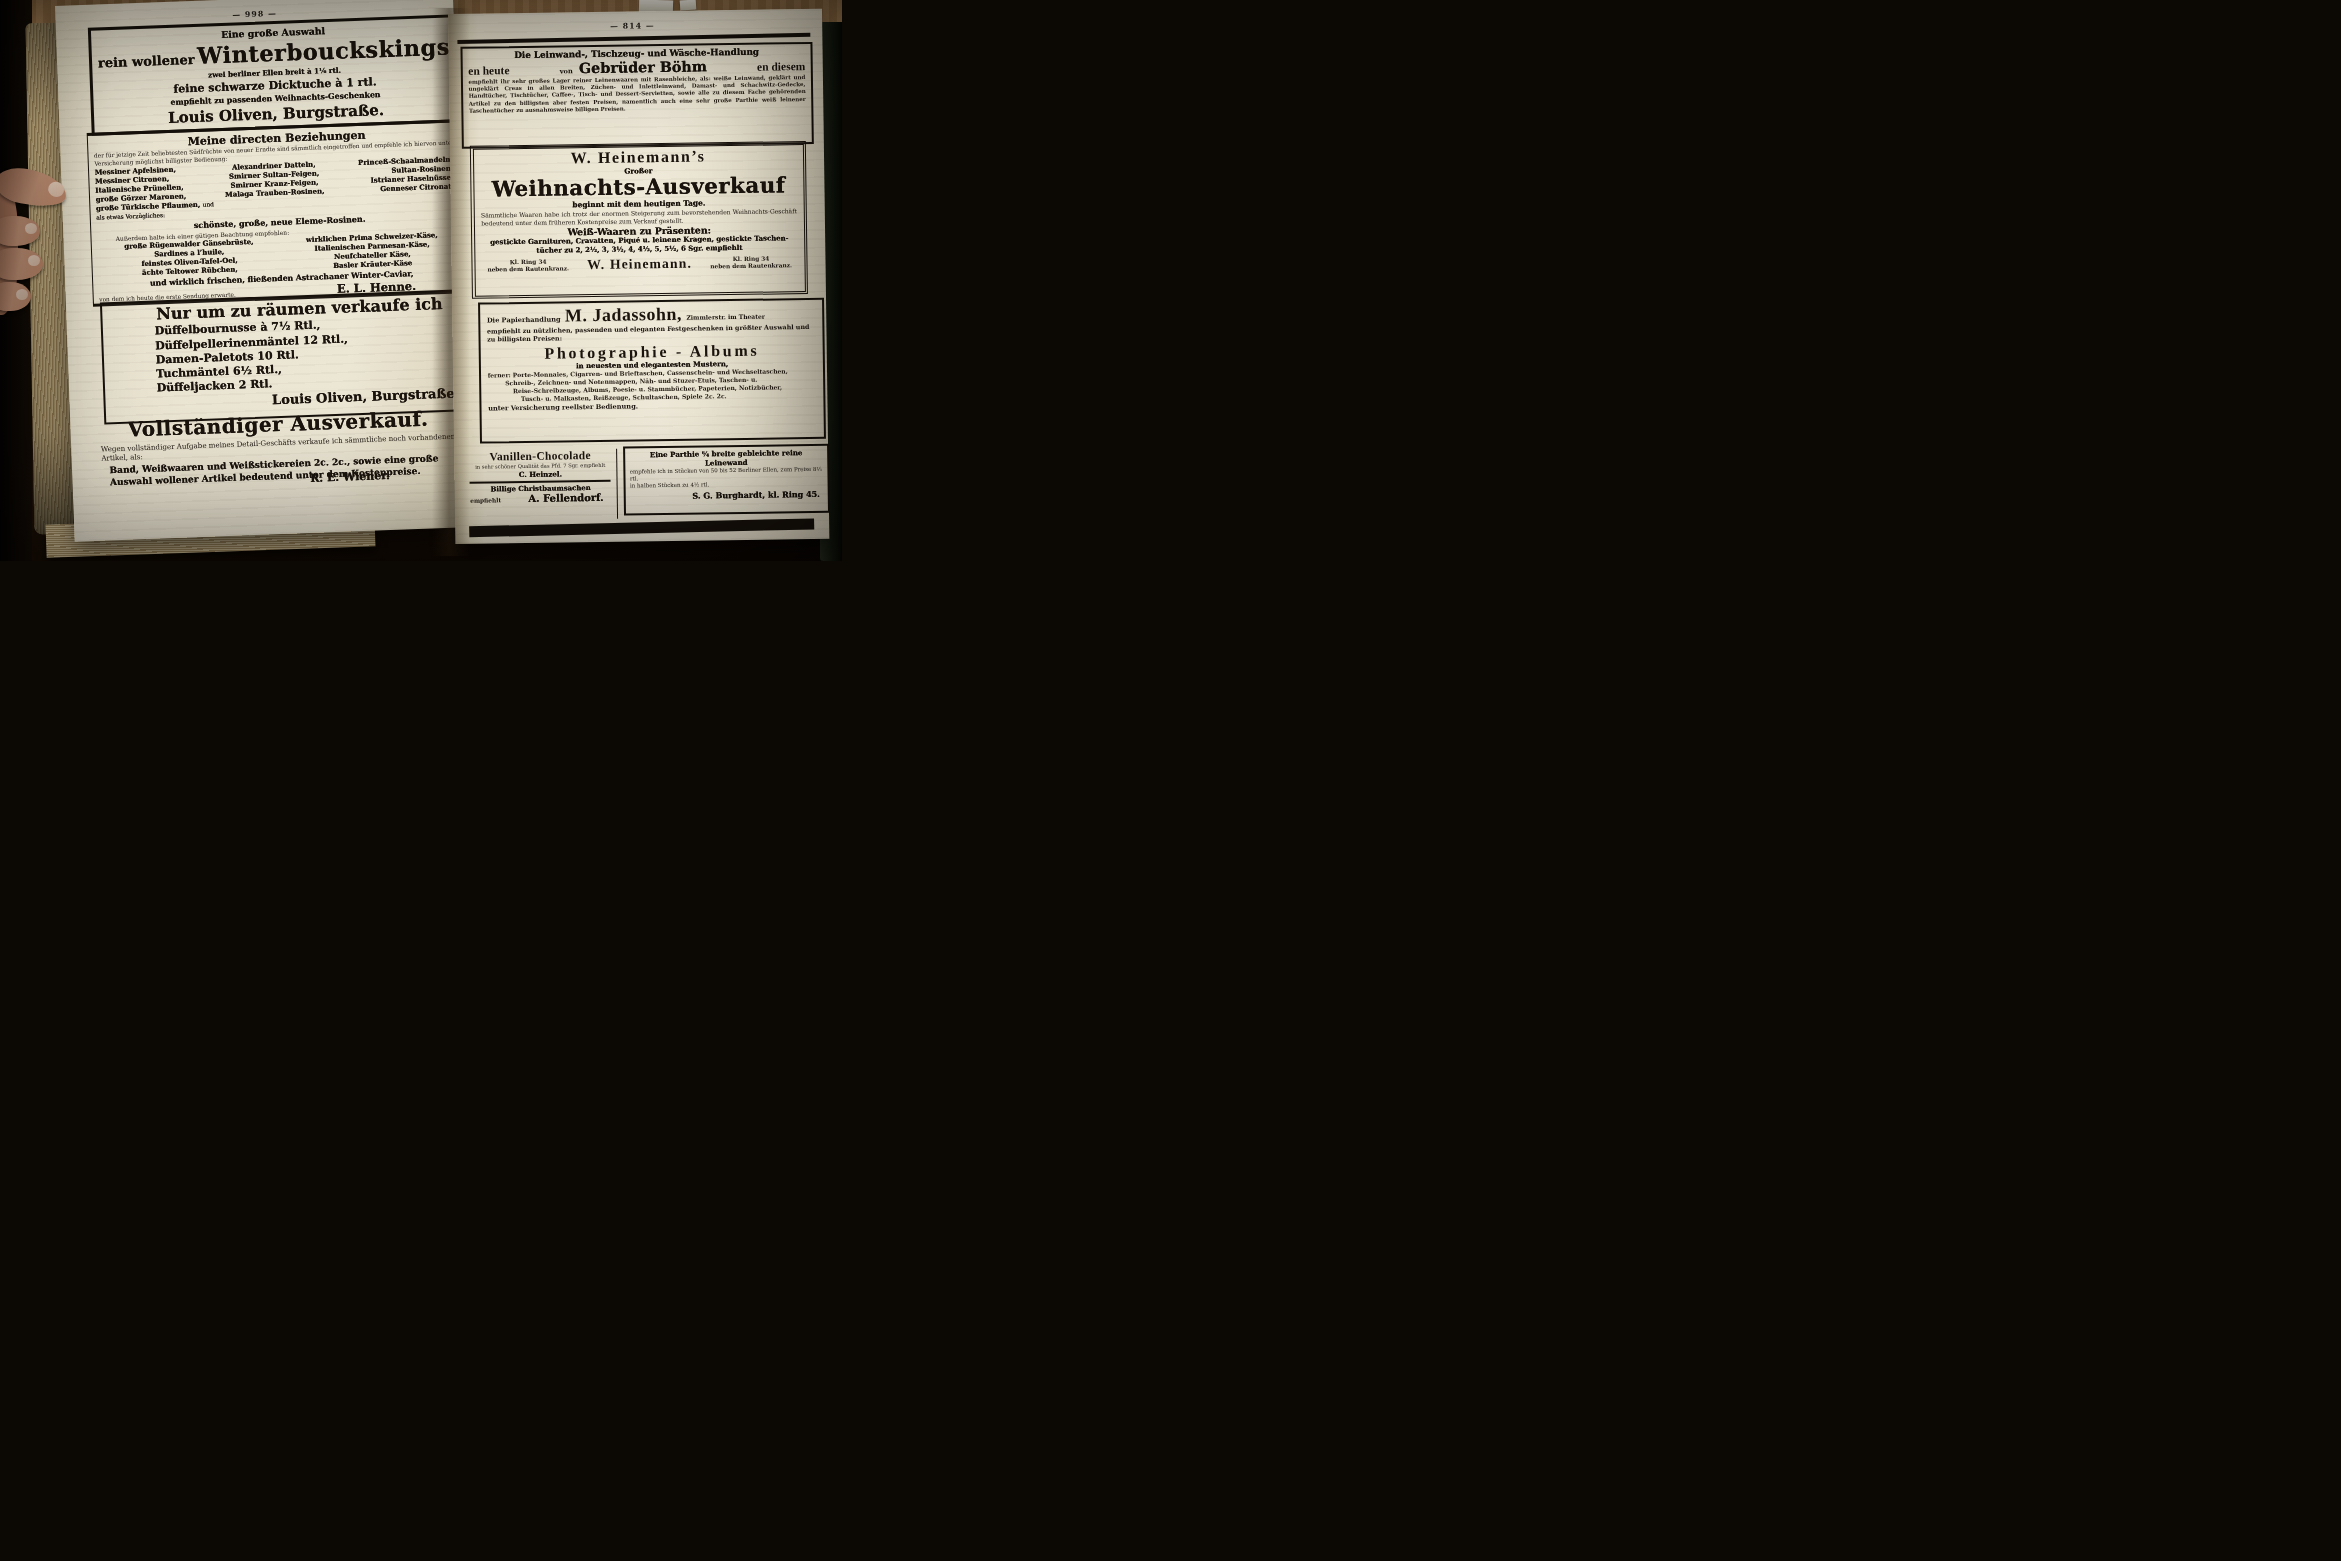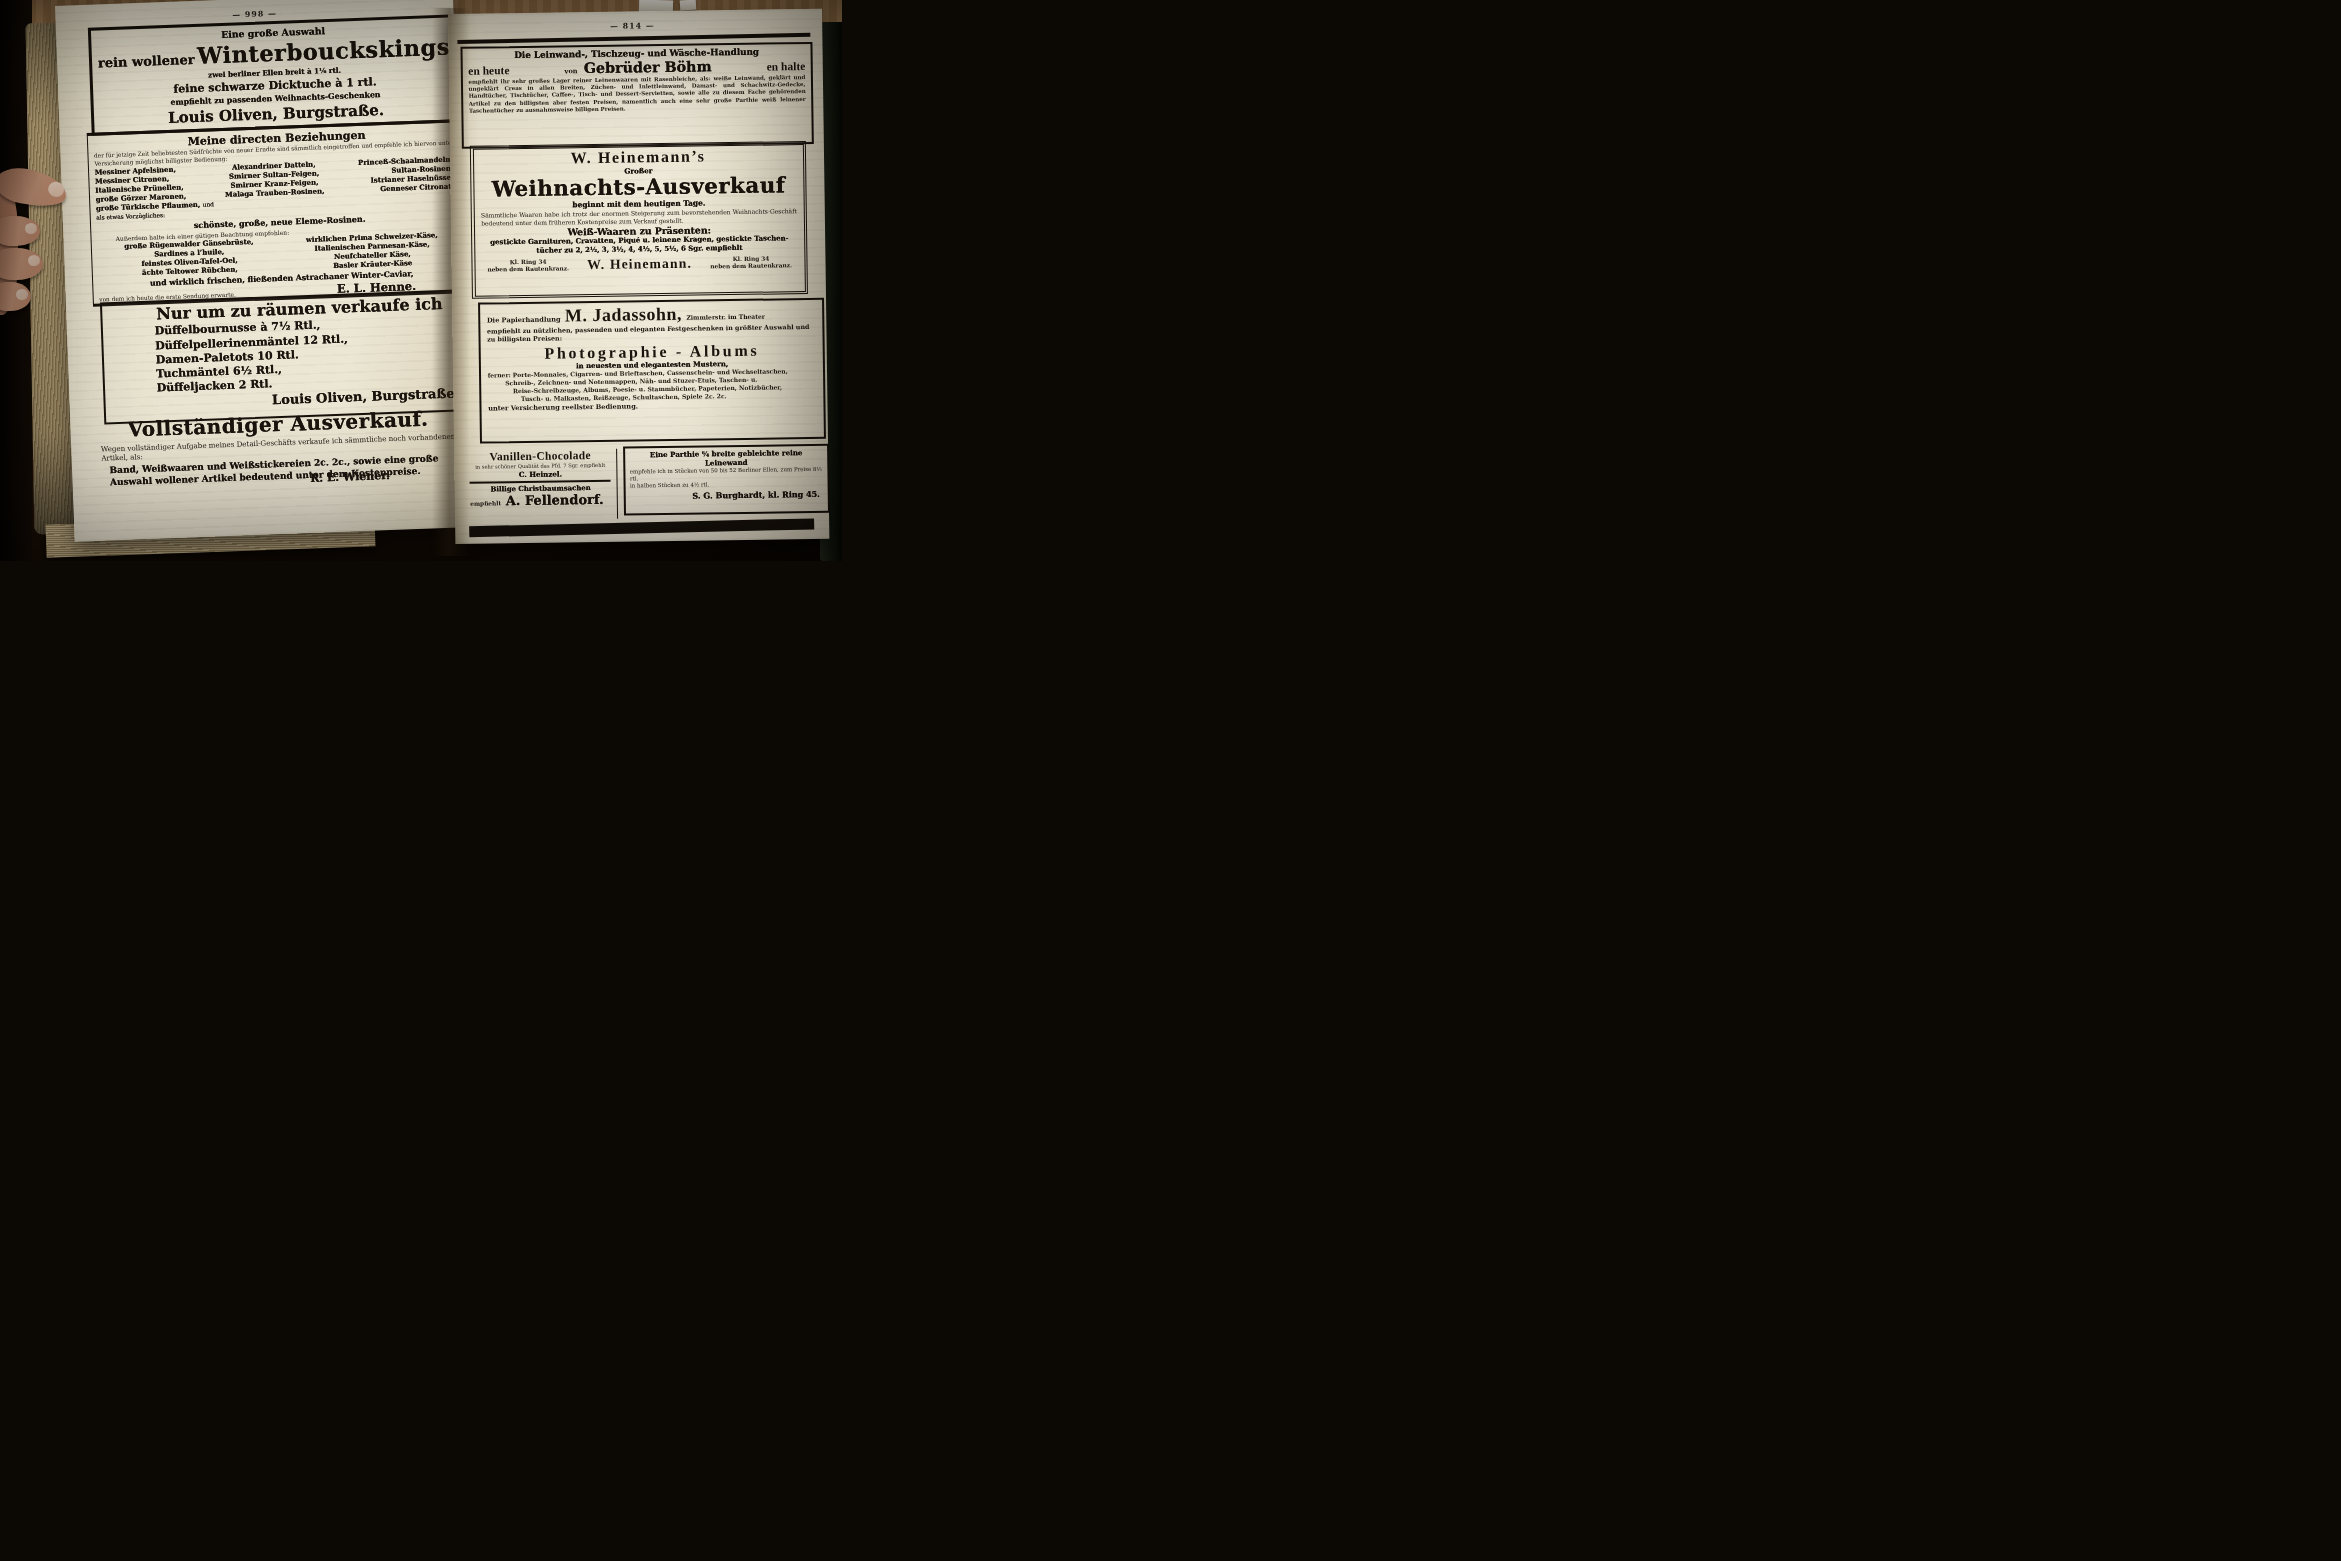--- a/index.html
+++ b/index.html
@@ -123,21 +123,21 @@
   .ja-close{font-size:6.6px;font-weight:bold;margin-top:0.5px;}
   .ind1{padding-left:25px;}.ind2{padding-left:17.5px;}.ind3{padding-left:33px;}
   .ad-heinzel{position:absolute;left:15.4px;top:437px;width:141px;}
   .hz-title{font-size:11.5px;letter-spacing:0.3px;}
   .hz-body{font-size:5.2px;line-height:1.3;margin-top:0.5px;}
   .hz-sig{font-size:7.1px;margin-top:0.5px;}
   .hz-rule{height:1.4px;background:#17110b;margin:2.7px 0 2.2px;}
   .fe-l1{font-size:6.9px;text-align:center;}
   .fe-row{display:flex;align-items:baseline;}
   .fe-emp{font-size:5.8px;font-weight:bold;}
-  .fe-sig{font-size:13px;margin-left:auto;padding-right:7.7px;}
+  .fe-sig{font-size:10px;margin-left:auto;padding-right:7.7px;}
   .vr{position:absolute;left:162px;top:437px;width:1.1px;height:70px;background:#17110b;}
   .box-burg{left:169px;top:435px;width:193px;height:61px;border-width:2.2px;padding:2.2px 4.4px;}
   .bu-l1{font-size:7.1px;}
   .bu-l2,.bu-l3{font-size:5.5px;text-align:left;line-height:1.3;}
   .bu-sig{font-size:8px;text-align:right;padding-right:3.3px;margin-top:1.1px;}
   .bar-bottom{position:absolute;left:14.3px;top:511px;width:345px;height:11px;background:#17110b;transform:rotate(-.5deg);}
   
   .hand{left:-4.4px;top:162px;width:88px;height:159px;}
   .palm{position:absolute;left:-18.6px;top:16.4px;width:41px;height:137px;border-radius:40%;
     background:linear-gradient(90deg,#8c5c45,#b67f63);}
@@ -263,21 +263,21 @@
     <div class="rule-999"></div>
 
     <section class="box box-boehm">
       <div class="frak bo-title c">Die Leinwand-, Tischzeug- und Wäsche-Handlung</div>
       <div class="bo-row">
         <span class="bo-gros">en heute</span>
         <span class="bo-mid">
           <span class="bo-von">von</span>
           <span class="frak bo-name">Gebrüder Böhm</span>
         </span>
-        <span class="bo-detail">en halte</span>
+        <span class="bo-detail">en diesem</span>
       </div>
       <div class="bo-body">empfiehlt ihr sehr großes Lager reiner Leinenwaaren mit Rasenbleiche, als: weiße Leinwand, geklärt und ungeklärt Creas in allen Breiten, Züchen- und Inlettleinwand, Damast- und Schachwitz-Gedecke, Handtücher, Tischtücher, Caffee-, Tisch- und Dessert-Servietten, sowie alle zu diesem Fache gehörenden Artikel zu den billigsten aber festen Preisen, namentlich auch eine sehr große Parthie weiß leinener Taschentücher zu ausnahmsweise billigen Preisen.</div>
     </section>
 
     <section class="box box-heinemann">
       <div class="hm-inner c">
         <div class="roman hm-name">W. Heinemann’s</div>
         <div class="frak hm-gross">Großer</div>
         <div class="frak hm-title">Weihnachts-Ausverkauf</div>
         <div class="frak hm-begins">beginnt mit dem heutigen Tage.</div>

